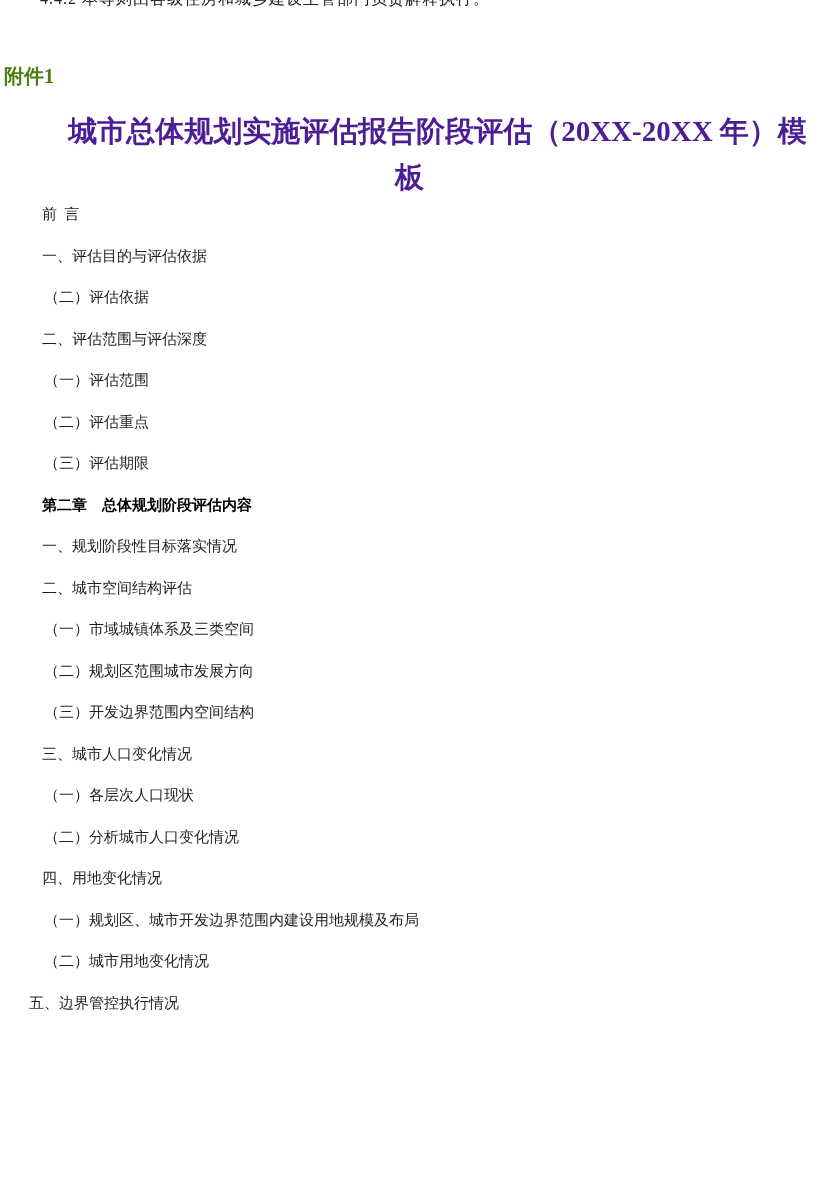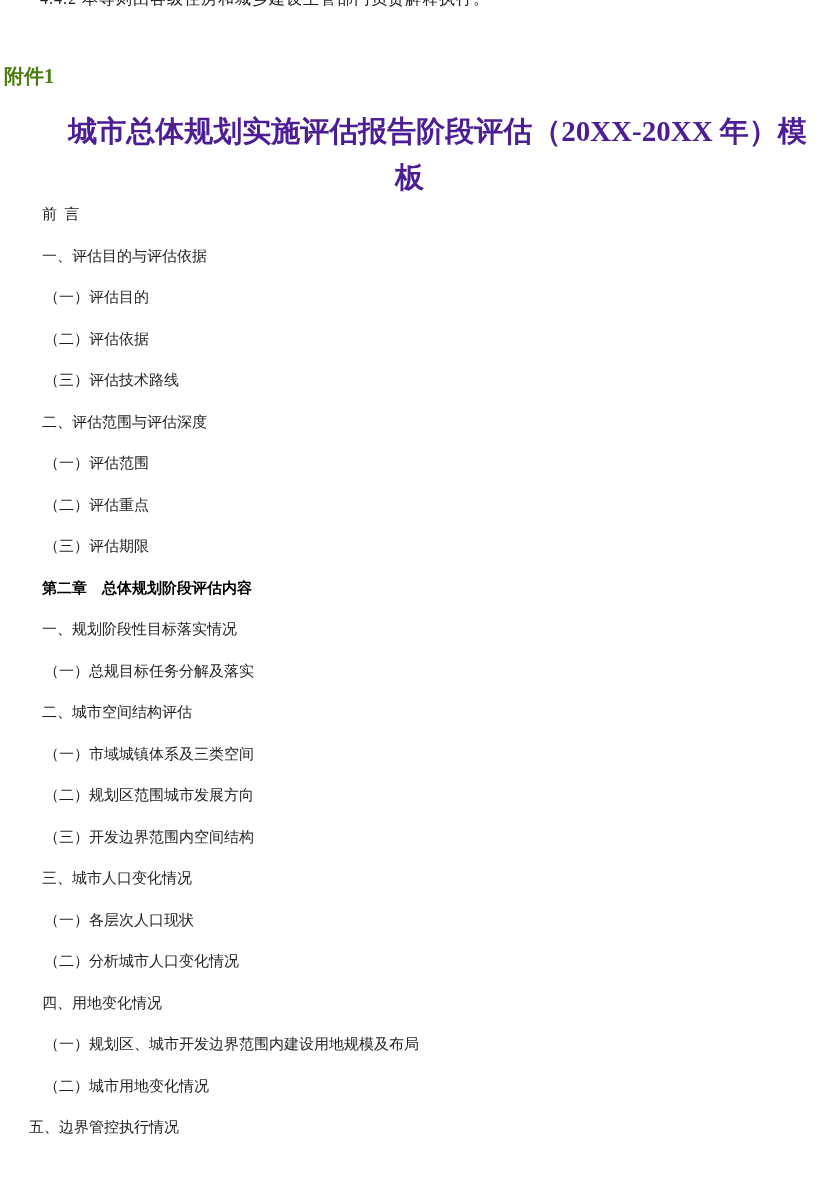--- a/index.html
+++ b/index.html
@@ -73,30 +73,27 @@
   <span>4.4.2 本导则由各级住房和城乡建设主管部门负责解释执行。</span>
 </div>
 
 <div class="attachment">附件1</div>
 
 <h1 class="doc-title">城市总体规划实施评估报告阶段评估（20XX-20XX 年）模板</h1>
 
 <div class="outline" id="outline">
     <div class="line lv0">前  言</div>
     <div class="line lv0">一、评估目的与评估依据</div>
-    <div class="line lv1">（一）评估目的</div>
     <div class="line lv1">（二）评估依据</div>
-    <div class="line lv1">（三）评估技术路线</div>
     <div class="line lv0">二、评估范围与评估深度</div>
     <div class="line lv1">（一）评估范围</div>
     <div class="line lv1">（二）评估重点</div>
     <div class="line lv1">（三）评估期限</div>
     <div class="line lv0 bold">第二章　总体规划阶段评估内容</div>
     <div class="line lv0">一、规划阶段性目标落实情况</div>
-    <div class="line lv1">（一）总规目标任务分解及落实</div>
     <div class="line lv0">二、城市空间结构评估</div>
     <div class="line lv1">（一）市域城镇体系及三类空间</div>
     <div class="line lv1">（二）规划区范围城市发展方向</div>
     <div class="line lv1">（三）开发边界范围内空间结构</div>
     <div class="line lv0">三、城市人口变化情况</div>
     <div class="line lv1">（一）各层次人口现状</div>
     <div class="line lv1">（二）分析城市人口变化情况</div>
     <div class="line lv0">四、用地变化情况</div>
     <div class="line lv1">（一）规划区、城市开发边界范围内建设用地规模及布局</div>
     <div class="line lv1">（二）城市用地变化情况</div>

